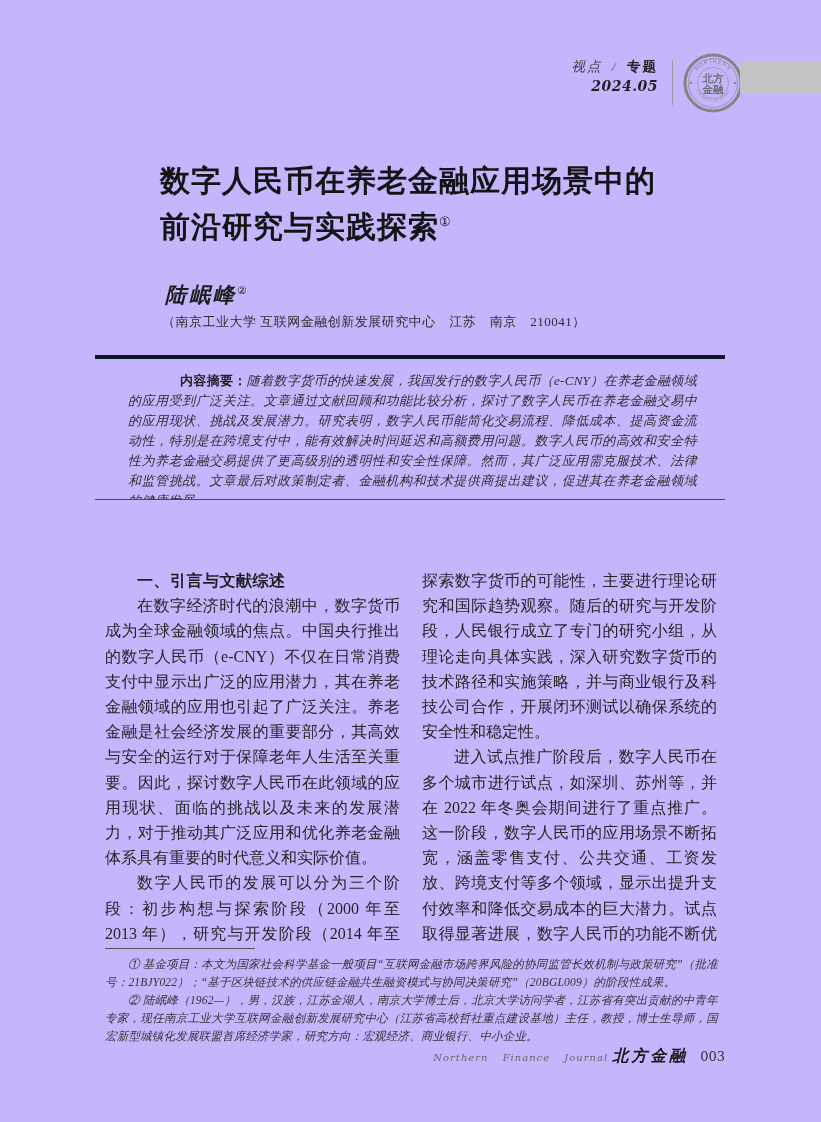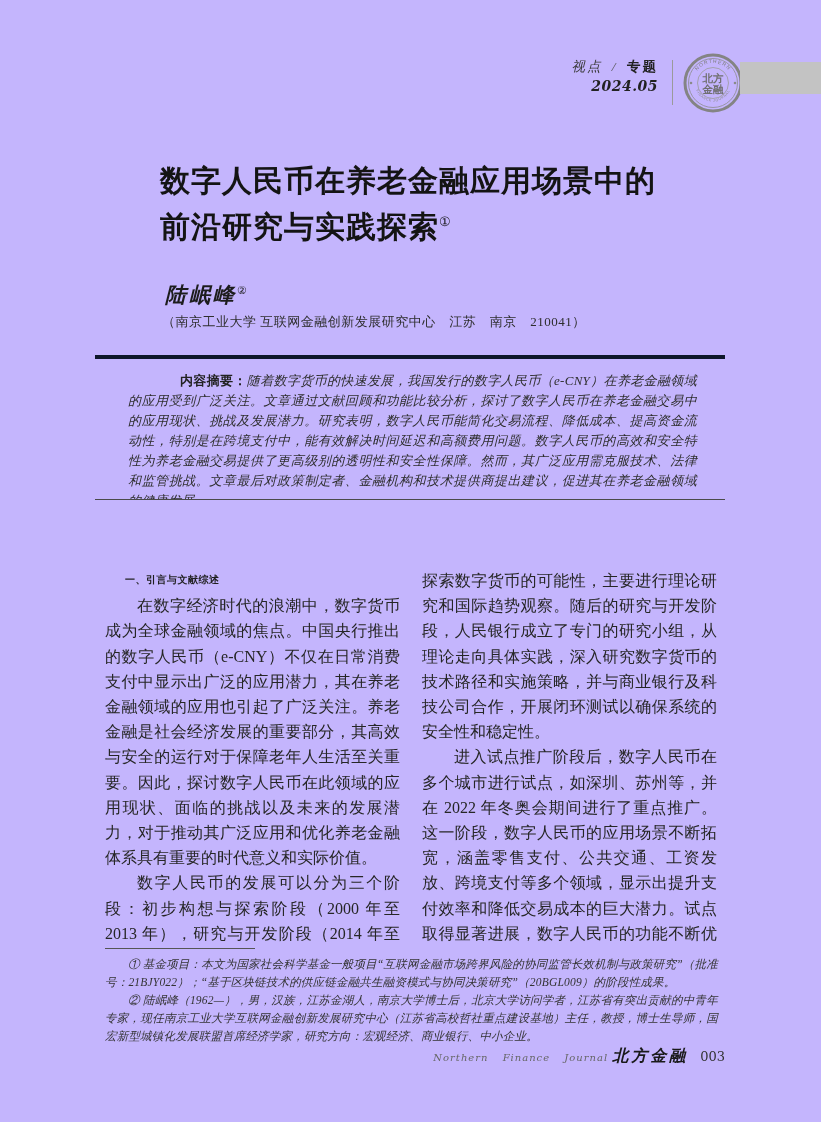--- a/index.html
+++ b/index.html
@@ -54,21 +54,21 @@
   .kv-line.clc { font-style:normal; }
   .kv-line .gap { display:inline-block; width:26px; }
 
   
   .columns {
     position:absolute; top:568px; left:105px; width:612px; height:380px;
     display:flex; gap:22px; overflow:hidden;
   }
   .col { flex:1; overflow:hidden; }
   .col h2 {
-    font-family:Liberation Mono, monospace; font-size:10px; font-weight:bold;
+    font-family:Liberation Sans, sans-serif; font-size:16px; font-weight:bold;
     color:#1e1e1e; line-height:25.2px; text-indent:2em; letter-spacing:0.5px;
   }
   .col p { font-size:16px; line-height:25.2px; text-align:justify; color:#262626; }
   .col p.indent { text-indent:2em; }
 
   
   .footnotes { position:absolute; top:948px; left:105px; width:613px; }
   .fn-rule { width:150px; height:1px; background:#555; margin-bottom:6px; }
   .footnotes p {
     font-size:11.5px; line-height:18px; text-align:justify; text-indent:2em;

